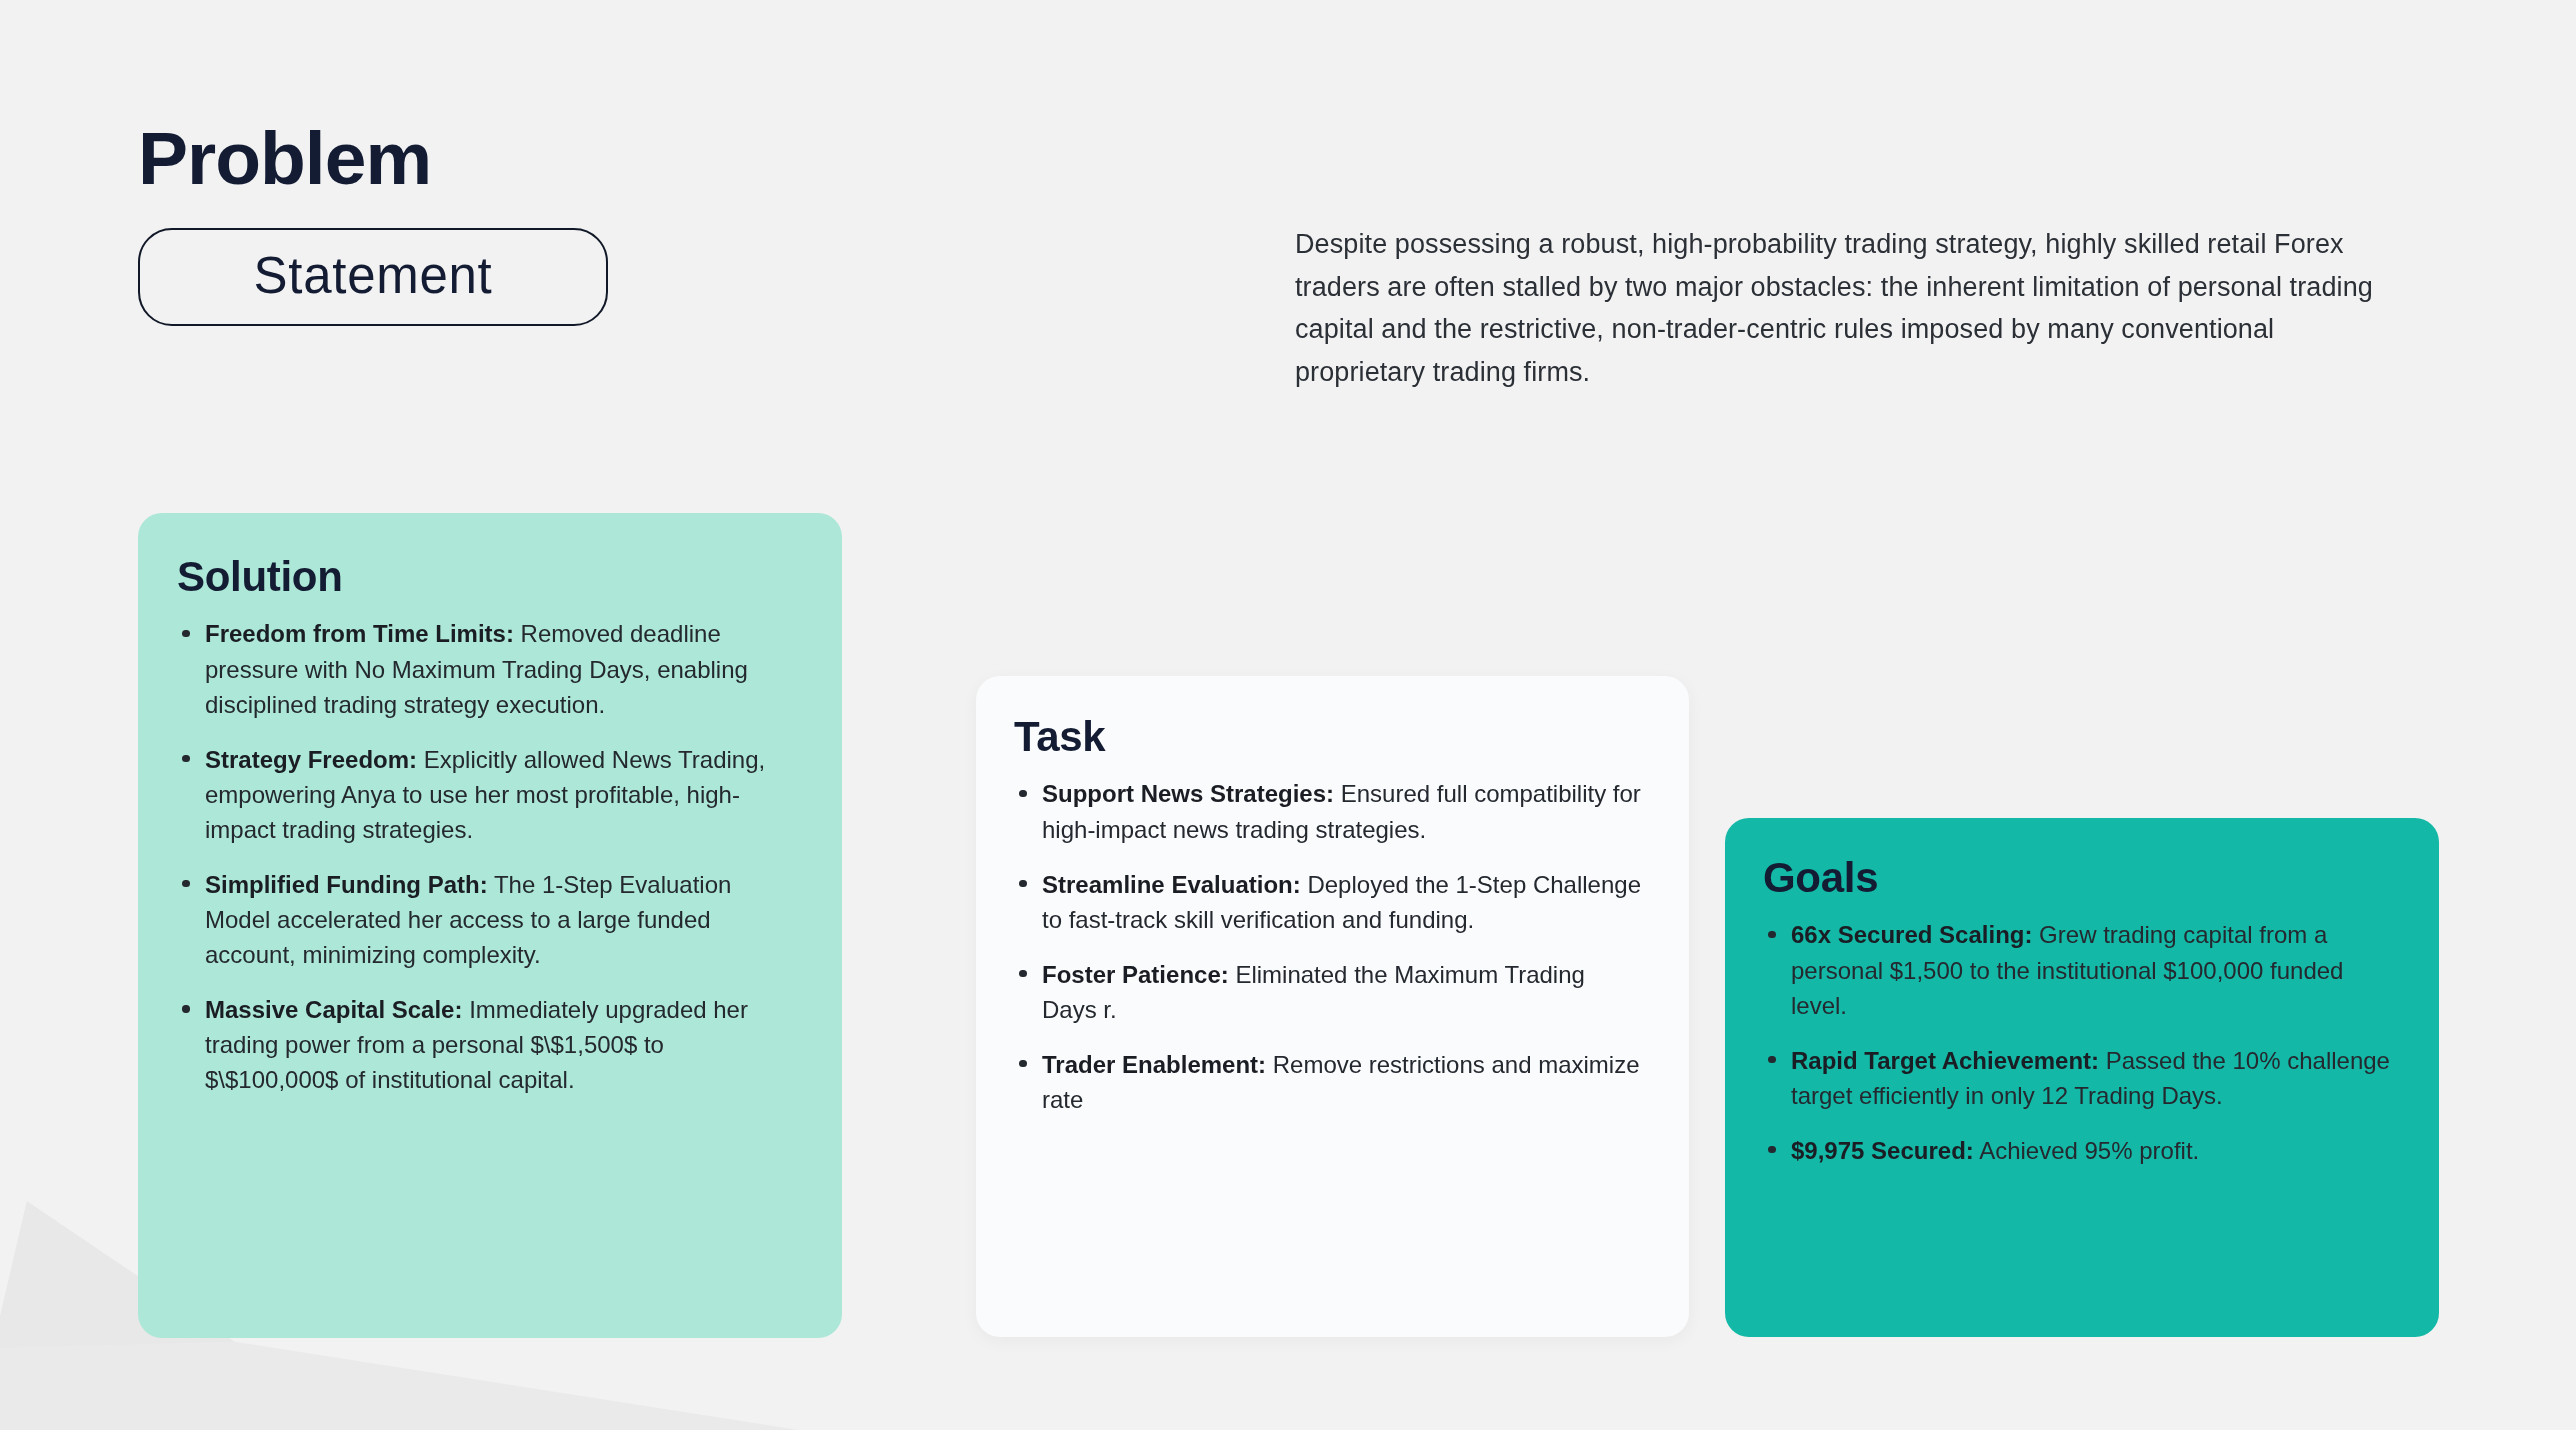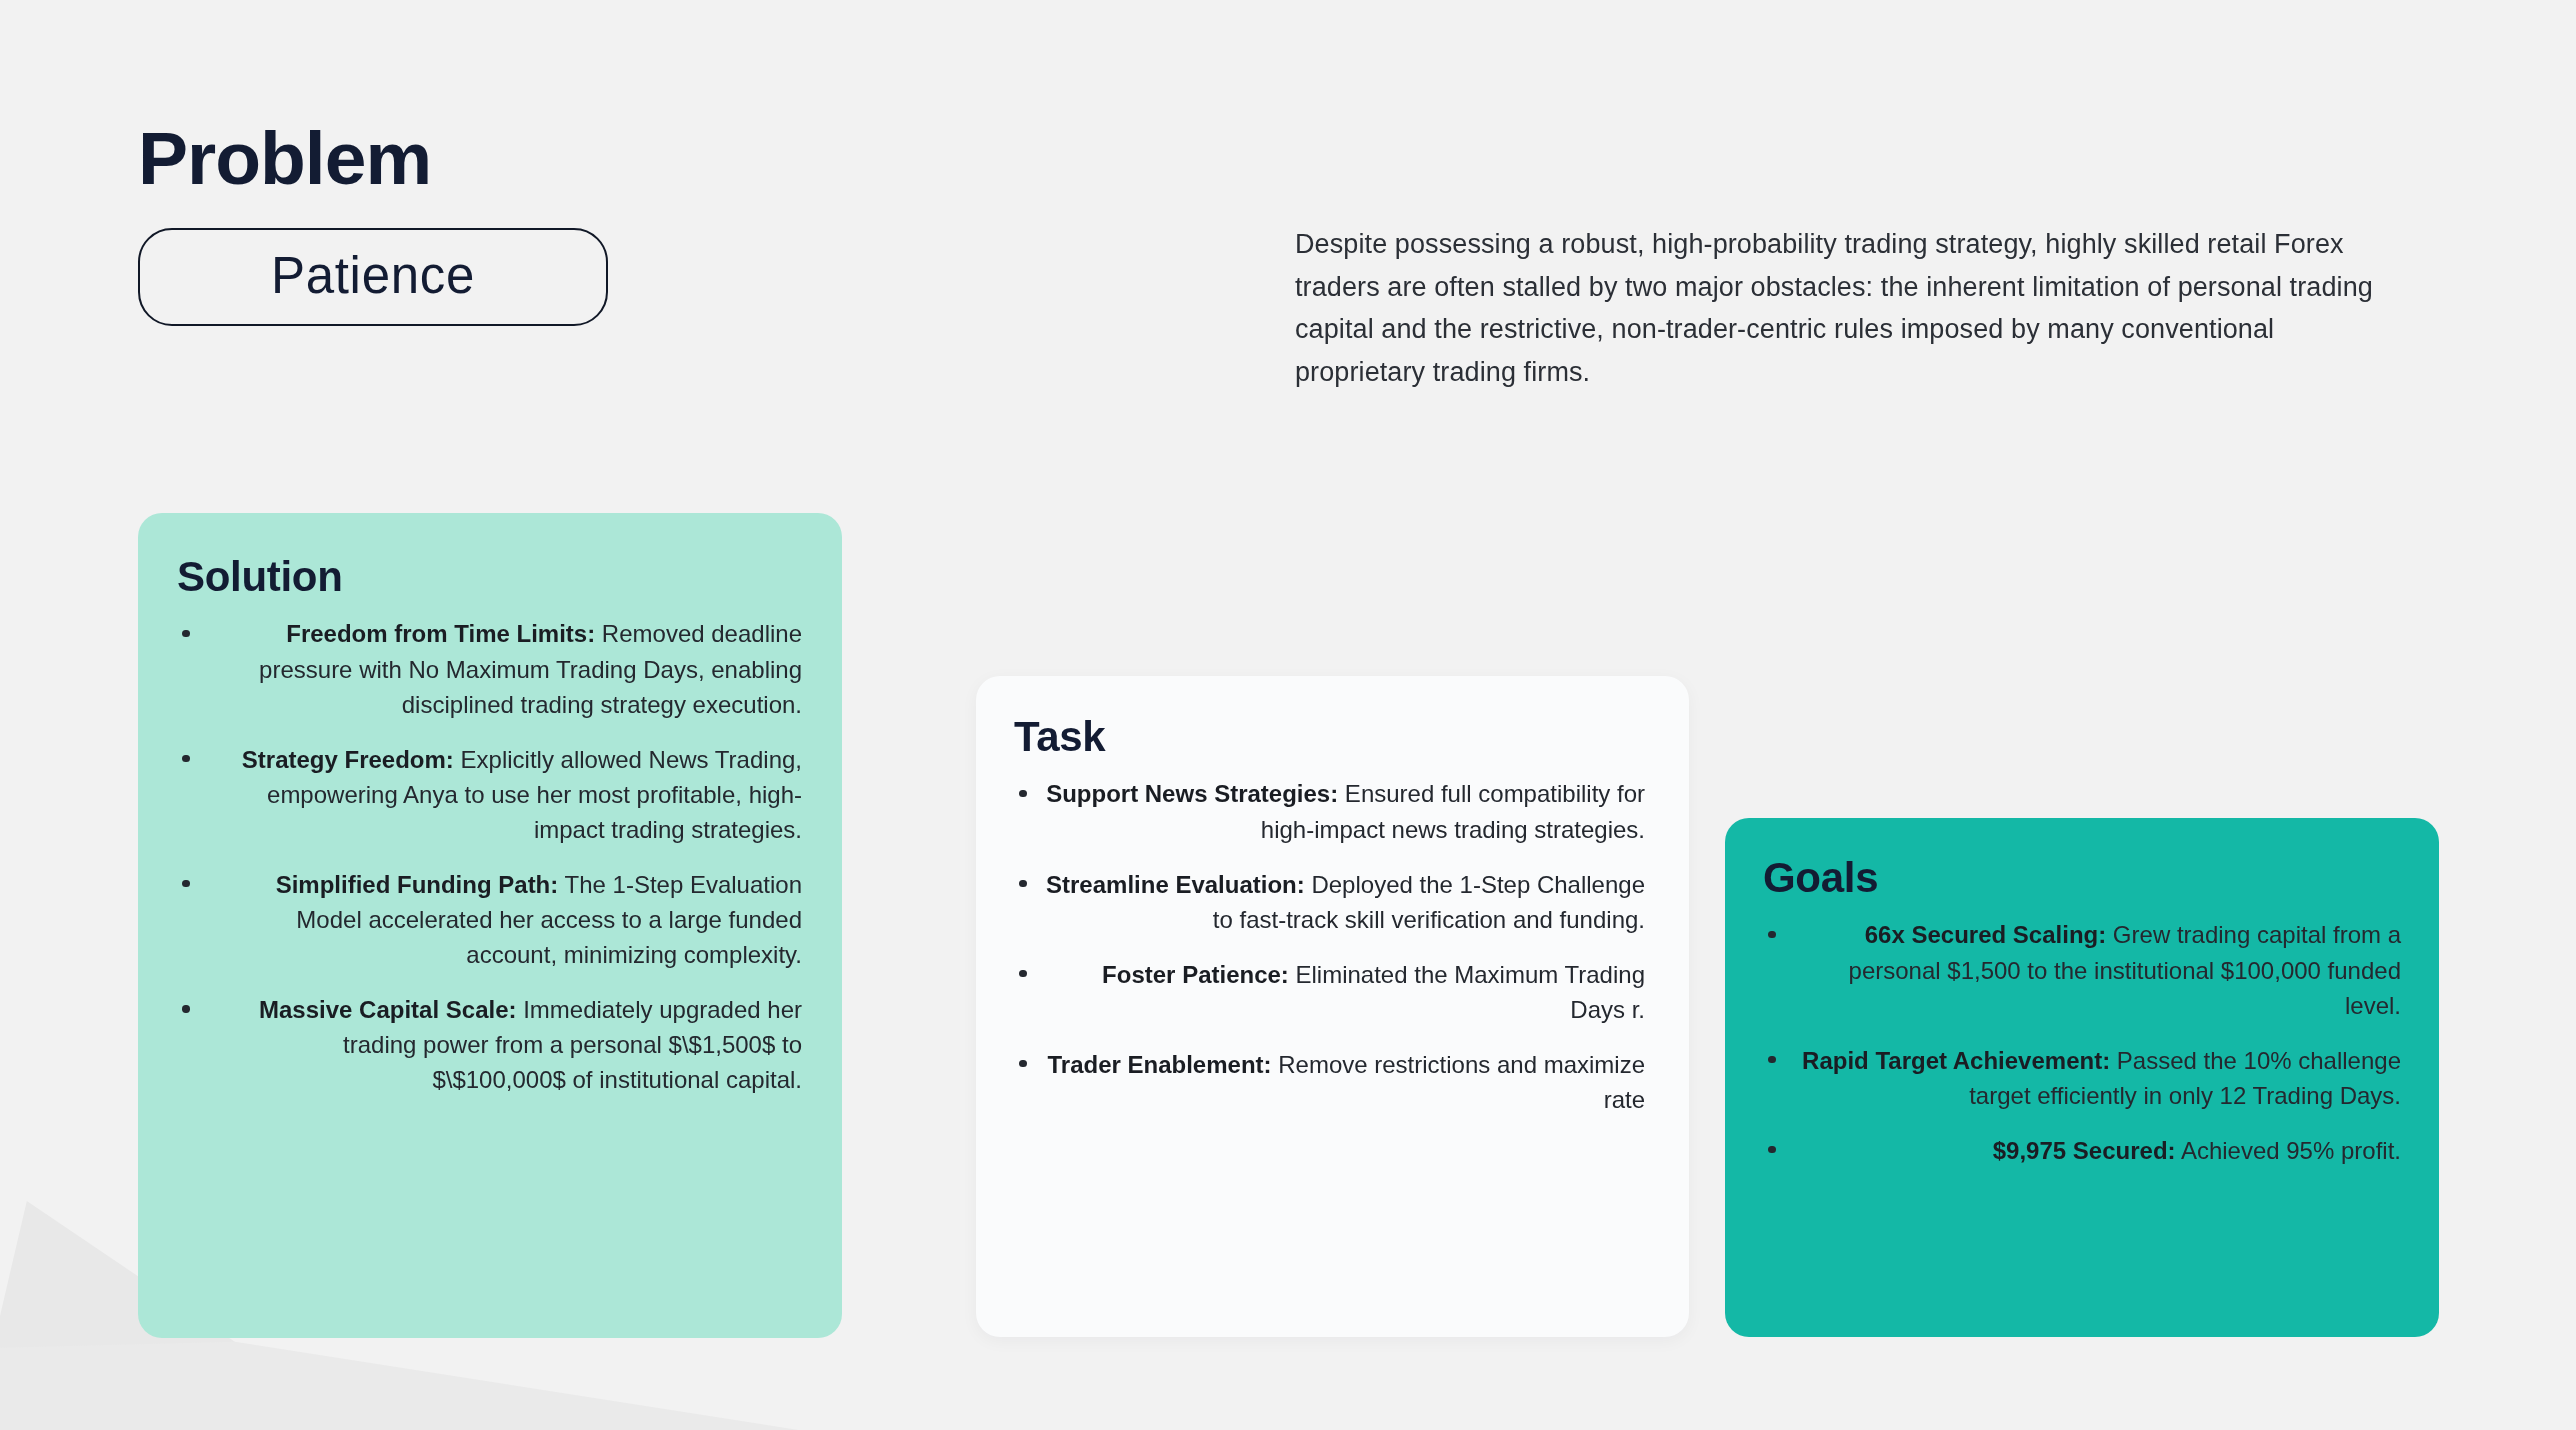--- a/index.html
+++ b/index.html
@@ -81,21 +81,20 @@
     font-weight: 700;
     color: #131C33;
     margin: 0 0 17.4px 0;
     letter-spacing: -0.3px;
     line-height: 1.05;
   }
   .card-list {
     list-style: none;
     margin: 0;
     padding: 0;
-    text-align: right;
   }
   .card-list li {
     position: relative;
     padding-left: 28px;
     font-size: 24px;
     line-height: 1.46;
     color: #24282F;
     margin-bottom: 20px;
   }
   .card-list li:last-child { margin-bottom: 0; }
@@ -146,21 +145,21 @@
 <body style="background: rgb(242, 242, 242);">
 
 <svg class="deco-layer" viewBox="0 0 3840 2133" preserveAspectRatio="none" xmlns="http://www.w3.org/2000/svg">
   <polygon points="40,1790 -40,2133 420,2133 350,2000" fill="#E8E8E8"></polygon>
   <polygon points="-40,2010 350,2000 1200,2133 -40,2133" fill="#EAEAEA"></polygon>
 </svg>
 
 <div class="header">
   <h1 class="page-title">Problem</h1>
   <div class="statement-pill">
-    <span class="statement-pill-label">Patience</span>
+    <span class="statement-pill-label">Statement</span>
   </div>
 </div>
 
 <p class="intro-paragraph">Despite possessing a robust, high-probability trading strategy, highly skilled retail Forex traders are often stalled by two major obstacles: the inherent limitation of personal trading capital and the restrictive, non-trader-centric rules imposed by many conventional proprietary trading firms.</p>
 
 <section class="card" id="card-solution" style="background: rgb(172, 231, 215);">
   <h2 class="card-title">Solution</h2>
   <ul class="card-list">
       <li><span class="bullet-dot"></span><span class="lead">Freedom from Time Limits:</span><span> Removed deadline pressure with No Maximum Trading Days, enabling disciplined trading strategy execution.</span></li>
       <li><span class="bullet-dot"></span><span class="lead">Strategy Freedom:</span><span> Explicitly allowed News Trading, empowering Anya to use her most profitable, high-impact trading strategies.</span></li>

